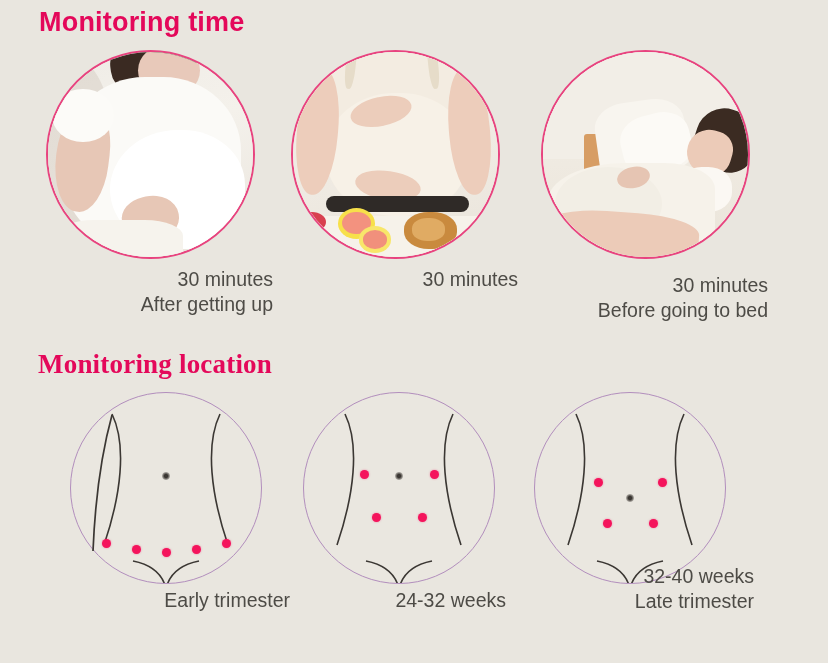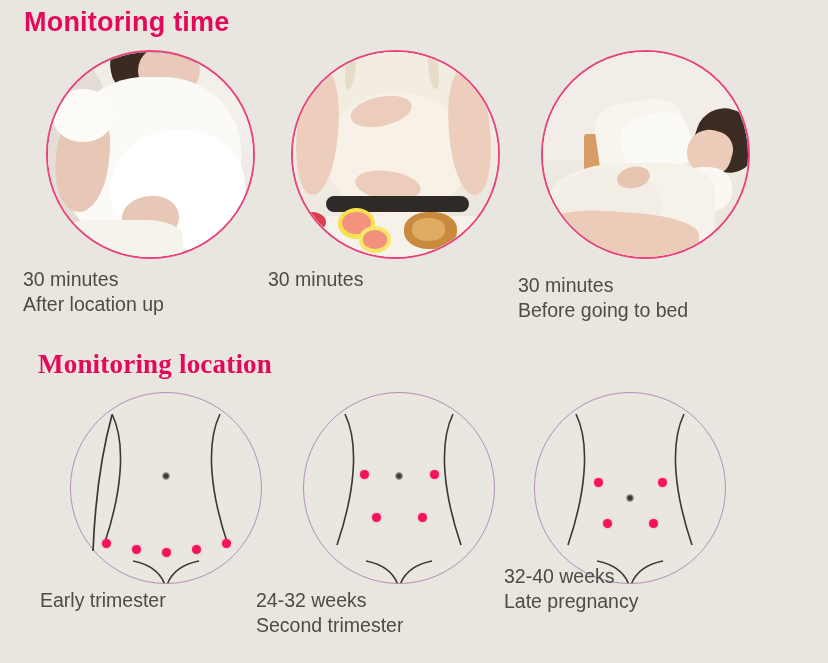--- a/index.html
+++ b/index.html
@@ -18,21 +18,21 @@
   }
 
   .section-heading {
     position: absolute;
     font-size: 27px;
     font-weight: 700;
     color: #e4085a;
     letter-spacing: 0.2px;
     white-space: nowrap;
   }
-  #heading-time  { left: 24px; top: 7px; }
+  #heading-time  { left: 39px; top: 7px; }
   #heading-loc   { left: 38px; top: 349px; font-family: Liberation Serif, serif; }
 
   
   .photo-circle {
     position: absolute;
     border-radius: 50%;
     border: 2px solid #e8437f;
     overflow: hidden;
     background: #f2efe9;
   }
@@ -83,21 +83,21 @@
   .p3-face { left: 70%; top: 38%; width: 22%; height: 22%; background:#eccbb8; border-radius:48% 40% 44% 50%; transform:rotate(16deg); }
   .p3-body { left: 2%;  top: 54%; width: 82%; height: 42%; background:#f6f2ea; border-radius:46% 30% 24% 30%; }
   .p3-belly{ left: 6%;  top: 56%; width: 52%; height: 36%; background:#f2eee5; border-radius:50%; }
   .p3-armF { left: 0%;  top: 78%; width: 76%; height: 22%; background:#eccbb8; border-radius:40% 40% 30% 30%; transform:rotate(4deg); }
   .p3-hand { left: 36%; top: 56%; width: 16%; height: 10%; background:#e6c5b3; border-radius:50%; transform:rotate(-12deg); }
   .p3-shoulder{left:66%; top: 56%; width: 26%; height: 22%; background:#fbf8f3; border-radius:44%; }
 
   
   .caption {
     position: absolute;
-    text-align: left;
+    text-align: right;
     font-size: 19.5px;
     line-height: 25px;
     color: #4d4b46;
     white-space: nowrap;
   }
   .caption .l1 { display: block; }
   .caption .l2 { display: block; }
 
   
   .loc-circle {
@@ -135,21 +135,21 @@
     <div class="sk p1-torso"></div>
     <div class="sk p1-belly"></div>
     <div class="sk p1-arm"></div>
     <div class="sk p1-sleeve"></div>
     <div class="sk p1-hand"></div>
     <div class="sk p1-pants"></div>
   </div>
 </div>
 <div class="caption" style="left:23px; top:267px; width:250px;">
   <span class="l1">30 minutes</span>
-  <span class="l2">After location up</span>
+  <span class="l2">After getting up</span>
 </div>
 
 <div class="photo-circle" style="left:291px; top:50px; width:205px; height:205px;">
   <div class="ph-inner">
     <div class="p2-bg"></div>
     <div class="sk p2-torso"></div>
     <div class="sk p2-belly"></div>
     <div class="sk p2-strapL"></div>
     <div class="sk p2-strapR"></div>
     <div class="sk p2-armL"></div>
@@ -224,32 +224,31 @@
     <path d="M128 168 C108 172, 98 182, 95 196" fill="none" stroke="#3b3733" stroke-width="1.6"></path>
   </svg>
   <div class="navel" style="left:91px; top:79px;"></div>
   <div class="dot" style="left:56px;  top:77px;"></div>
   <div class="dot" style="left:126px; top:77px;"></div>
   <div class="dot" style="left:68px;  top:120px;"></div>
   <div class="dot" style="left:114px; top:120px;"></div>
 </div>
 <div class="caption" style="left:256px; top:588px; width:250px;">
   <span class="l1">24-32 weeks</span>
-  <span class="l2">Second trimester</span>
 </div>
 
 <div class="loc-circle" style="left:534px; top:392px; width:190px; height:190px;">
   <svg class="loc-svg" width="190" height="190" viewBox="0 0 190 190">
     <path d="M41 21 C56 52, 50 102, 33 152" fill="none" stroke="#3b3733" stroke-width="1.6"></path>
     <path d="M149 21 C134 52, 140 102, 157 152" fill="none" stroke="#3b3733" stroke-width="1.6"></path>
     <path d="M62 168 C82 172, 92 182, 95 196" fill="none" stroke="#3b3733" stroke-width="1.6"></path>
     <path d="M128 168 C108 172, 98 182, 95 196" fill="none" stroke="#3b3733" stroke-width="1.6"></path>
   </svg>
   <div class="navel" style="left:91px; top:101px;"></div>
   <div class="dot" style="left:59px;  top:85px;"></div>
   <div class="dot" style="left:123px; top:85px;"></div>
   <div class="dot" style="left:68px;  top:126px;"></div>
   <div class="dot" style="left:114px; top:126px;"></div>
 </div>
 <div class="caption" style="left:504px; top:564px; width:250px;">
   <span class="l1">32-40 weeks</span>
-  <span class="l2">Late pregnancy</span>
+  <span class="l2">Late trimester</span>
 </div>
 
 </body></html>

